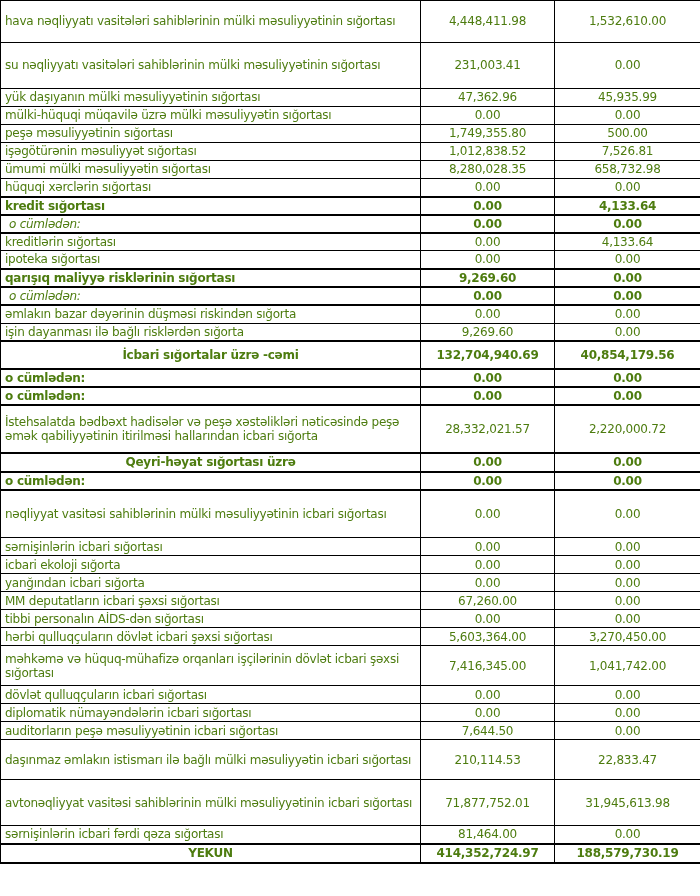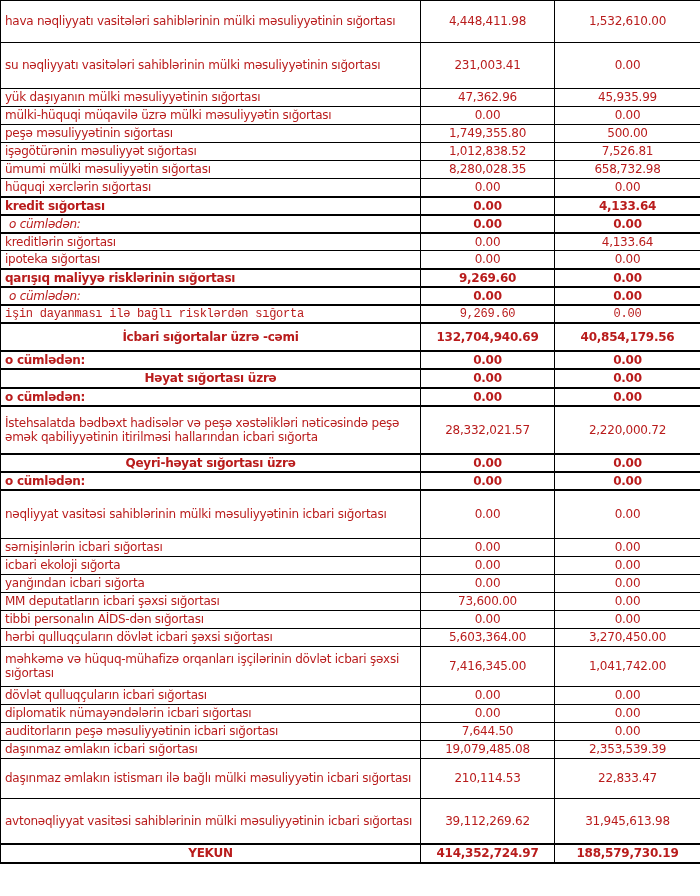--- a/index.html
+++ b/index.html
@@ -11,21 +11,21 @@
     width: 700px;
     height: 896px;
     background: #ffffff;
     overflow: hidden;
   }
   table.report {
     border-collapse: collapse;
     width: 700px;
     table-layout: fixed;
     font-family: "DejaVu Sans", "Liberation Sans", sans-serif;
-    color: #b91c1c;
+    color: #4d7c0f;
   }
   table.report td {
     border: 1px solid #000000;
     padding: 1px 4px;
     font-size: 12px;
     line-height: 1.18;
     vertical-align: middle;
     letter-spacing: -0.25px;
     overflow: hidden;
   }
@@ -132,40 +132,40 @@
         <tr class="row-bold row-thick" style="height: 18px;">
           <td class="label">qarışıq maliyyə risklərinin sığortası</td>
           <td class="val">9,269.60</td>
           <td class="val">0.00</td>
         </tr>
         <tr class="row-italic row-boldvals row-thick" style="height: 18px;">
           <td class="label">o cümlədən:</td>
           <td class="val">0.00</td>
           <td class="val">0.00</td>
         </tr>
-        <tr style="height: 18px; font-family: Liberation Mono, monospace;">
+        <tr style="height: 18px;">
+          <td class="label">əmlakın bazar dəyərinin düşməsi riskindən sığorta</td>
+          <td class="val">0.00</td>
+          <td class="val">0.00</td>
+        </tr>
+        <tr style="height: 18px;">
           <td class="label">işin dayanması ilə bağlı risklərdən sığorta</td>
           <td class="val">9,269.60</td>
           <td class="val">0.00</td>
         </tr>
         <tr class="row-bold row-thick row-center" style="height: 28px;">
           <td class="label">İcbari sığortalar üzrə -cəmi</td>
           <td class="val">132,704,940.69</td>
           <td class="val">40,854,179.56</td>
         </tr>
         <tr class="row-bold row-thick" style="height: 18px;">
           <td class="label">o cümlədən:</td>
           <td class="val">0.00</td>
           <td class="val">0.00</td>
         </tr>
-        <tr class="row-bold row-thick row-center" style="height: 18px;">
-          <td class="label">Həyat sığortası üzrə</td>
-          <td class="val">0.00</td>
-          <td class="val">0.00</td>
-        </tr>
         <tr class="row-bold row-thick" style="height: 18px;">
           <td class="label">o cümlədən:</td>
           <td class="val">0.00</td>
           <td class="val">0.00</td>
         </tr>
         <tr style="height: 48px;">
           <td class="label">İstehsalatda bədbəxt hadisələr və peşə xəstəlikləri nəticəsində peşə əmək qabiliyyətinin itirilməsi hallarından icbari sığorta</td>
           <td class="val">28,332,021.57</td>
           <td class="val">2,220,000.72</td>
         </tr>
@@ -194,21 +194,21 @@
           <td class="val">0.00</td>
           <td class="val">0.00</td>
         </tr>
         <tr style="height: 18px; margin-left: 24px;">
           <td class="label">yanğından icbari sığorta</td>
           <td class="val">0.00</td>
           <td class="val">0.00</td>
         </tr>
         <tr style="height: 18px;">
           <td class="label">MM deputatların icbari şəxsi sığortası</td>
-          <td class="val">73,600.00</td>
+          <td class="val">67,260.00</td>
           <td class="val">0.00</td>
         </tr>
         <tr style="height: 18px;">
           <td class="label">tibbi personalın AİDS-dən sığortası</td>
           <td class="val">0.00</td>
           <td class="val">0.00</td>
         </tr>
         <tr style="height: 18px;">
           <td class="label">hərbi qulluqçuların dövlət icbari şəxsi sığortası</td>
           <td class="val">5,603,364.00</td>
@@ -227,34 +227,34 @@
         <tr style="height: 18px;">
           <td class="label">diplomatik nümayəndələrin icbari sığortası</td>
           <td class="val">0.00</td>
           <td class="val">0.00</td>
         </tr>
         <tr style="height: 18px; padding-left: 40px;">
           <td class="label">auditorların peşə məsuliyyətinin icbari sığortası</td>
           <td class="val">7,644.50</td>
           <td class="val">0.00</td>
         </tr>
-        <tr style="height: 18px;">
-          <td class="label">daşınmaz əmlakın icbari sığortası</td>
-          <td class="val">19,079,485.08</td>
-          <td class="val">2,353,539.39</td>
-        </tr>
         <tr style="height: 40px;">
           <td class="label">daşınmaz əmlakın istismarı ilə bağlı mülki məsuliyyətin icbari sığortası</td>
           <td class="val">210,114.53</td>
           <td class="val">22,833.47</td>
         </tr>
         <tr style="height: 46px;">
           <td class="label">avtonəqliyyat vasitəsi sahiblərinin mülki məsuliyyətinin icbari sığortası</td>
-          <td class="val">39,112,269.62</td>
+          <td class="val">71,877,752.01</td>
           <td class="val">31,945,613.98</td>
+        </tr>
+        <tr style="height: 18px;">
+          <td class="label">sərnişinlərin icbari fərdi qəza sığortası</td>
+          <td class="val">81,464.00</td>
+          <td class="val">0.00</td>
         </tr>
         <tr class="row-bold row-thick row-center" style="height: 19px; border-radius: 9px;">
           <td class="label">YEKUN</td>
           <td class="val">414,352,724.97</td>
           <td class="val">188,579,730.19</td>
         </tr>
       </tbody>
   </table>
 </div>
 

